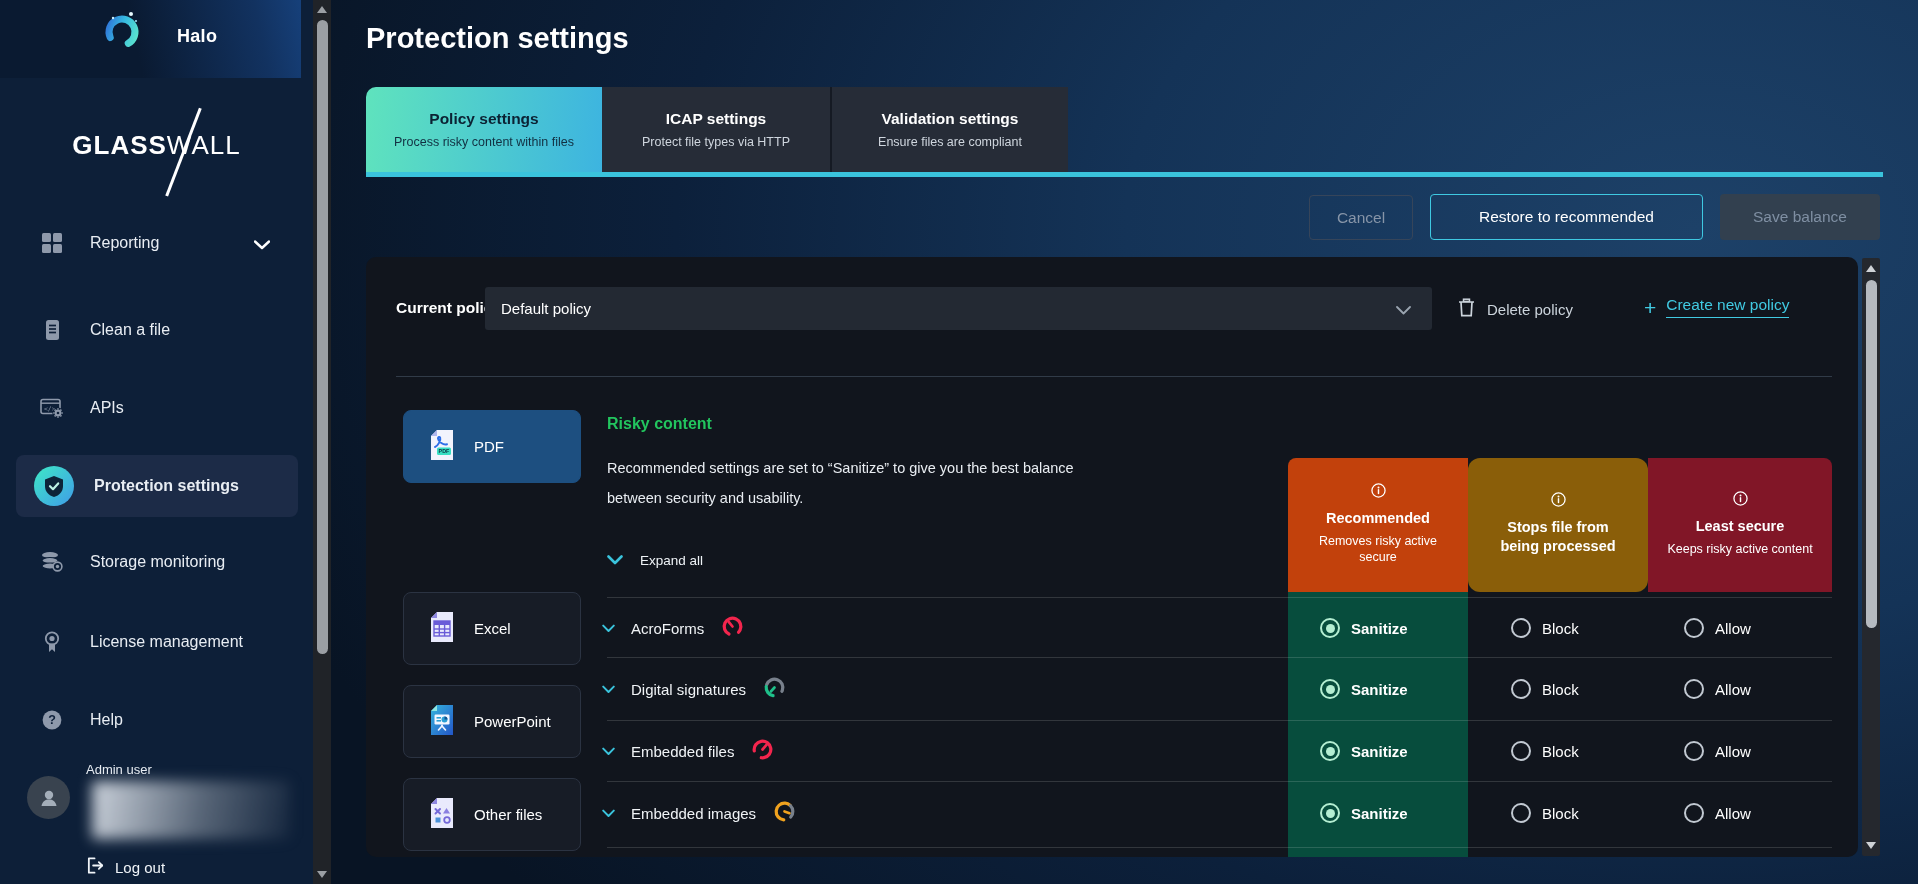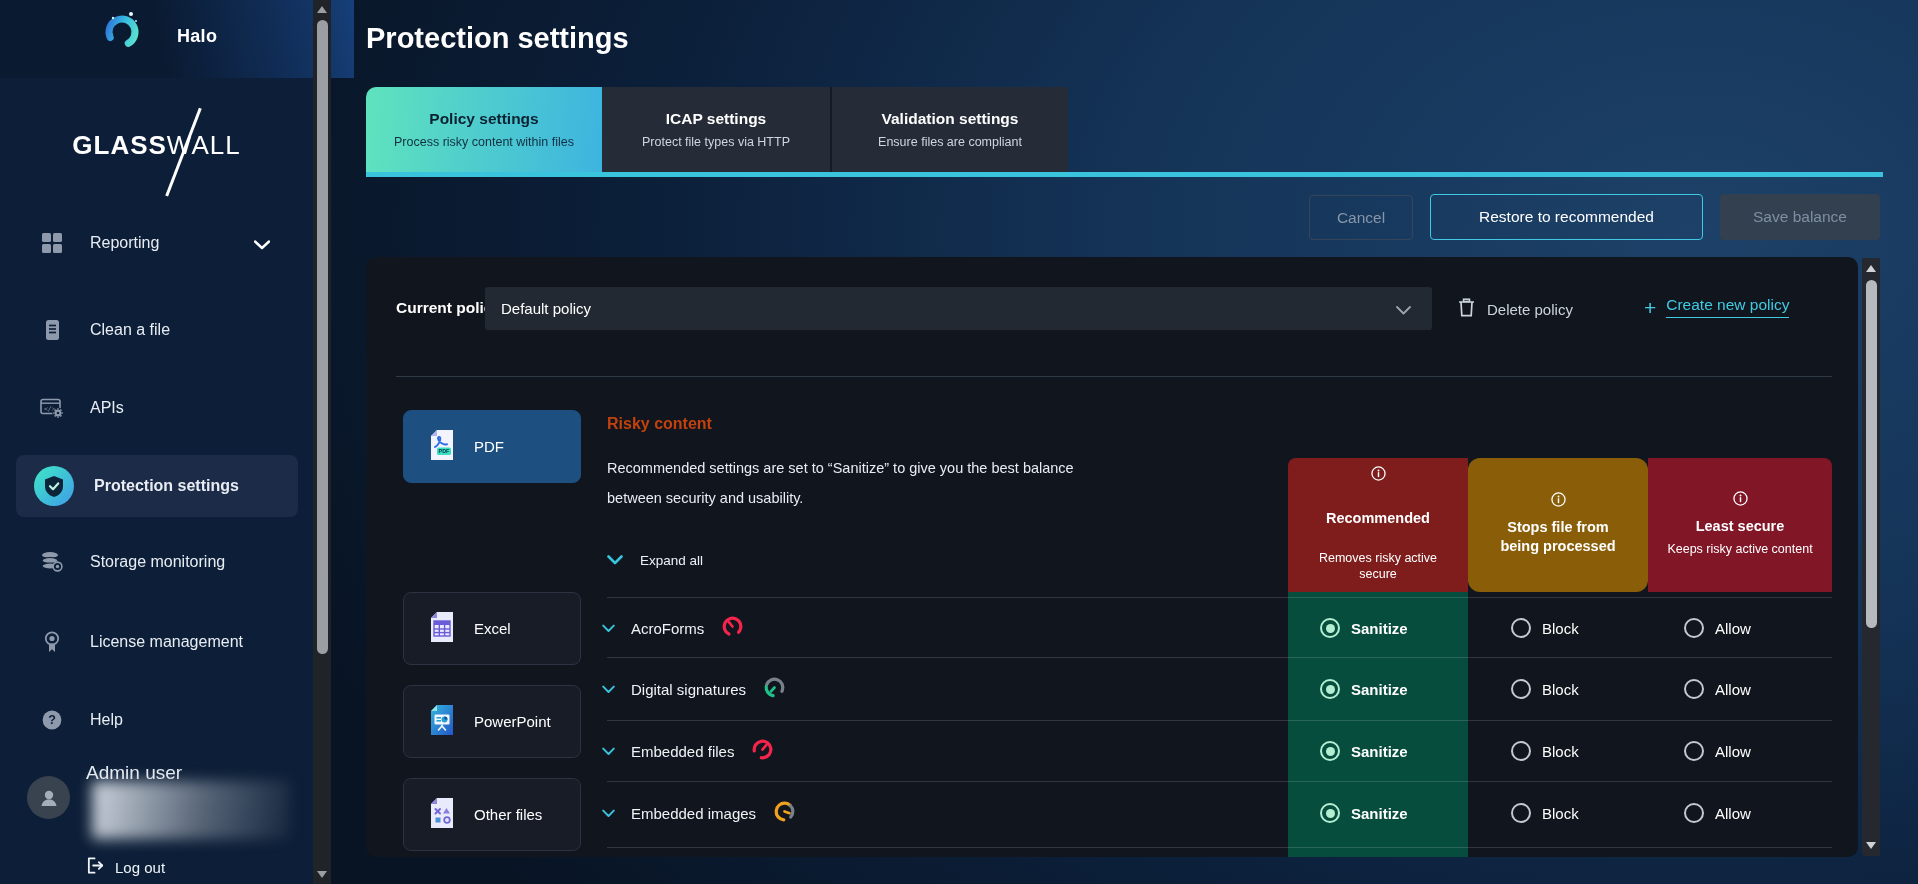--- a/index.html
+++ b/index.html
@@ -3,41 +3,41 @@
 <meta charset="utf-8">
 <style>
   * { margin:0; padding:0; box-sizing:border-box; }
   html,body { width:1918px; height:884px; overflow:hidden; background:#081220;
     font-family:"Liberation Sans", sans-serif; -webkit-font-smoothing:antialiased; }
   .app { position:relative; width:1918px; height:884px; }
 
   
   .sidebar { position:absolute; left:0; top:0; width:313px; height:884px;
     background:#0d1f38; z-index:5; }
-  .halo-header { position:absolute; left:0; top:0; width:354px; height:78px;
+  .halo-header { position:absolute; left:0; top:0; width:301px; height:78px;
     background:linear-gradient(78deg,#0a1a31 45%,#123260 85%,#16407a 100%); display:flex; align-items:center; }
   .halo-logo { position:absolute; left:100px; top:8px; }
   .halo-name { position:absolute; left:177px; top:26px; color:#fff; font-size:18px; font-weight:700; letter-spacing:.3px; }
 
   .brand { position:absolute; left:0; top:130px; width:313px; text-align:center; color:#fff;
     font-size:26px; letter-spacing:1px; }
   .brand b { font-weight:700; }
   .brand span.light { font-weight:400; }
   .brand-slash { position:absolute; left:182px; top:105px; width:2.5px; height:94px;
     background:#fff; transform:rotate(21deg); }
 
   .nav-item { position:absolute; left:16px; width:282px; height:44px; display:flex;
     align-items:center; padding-left:24px; gap:26px; color:#e8edf3; font-size:16px; cursor:pointer; }
   .nav-item .nicon { width:24px; display:flex; justify-content:center; flex:0 0 24px; }
   .nav-item.active { height:62px; background:#1c2b47; border-radius:8px; font-weight:700; gap:20px; padding-left:18px; }
   .shield-badge { width:40px; height:40px; border-radius:50%; flex:0 0 40px;
     background:linear-gradient(135deg,#3ee8c6,#3f9ce8); display:flex; align-items:center; justify-content:center; }
   .nav-chevron { position:absolute; right:28px; top:15px; }
 
-  .admin-label { position:absolute; left:86px; top:762px; color:#e8edf3; font-size:19px; }
+  .admin-label { position:absolute; left:86px; top:762px; color:#e8edf3; font-size:13px; }
   .avatar { position:absolute; left:27px; top:776px; width:43px; height:43px; border-radius:50%;
     background:#39434f; display:flex; align-items:center; justify-content:center; }
   .blur-name { position:absolute; left:92px; top:781px; width:198px; height:58px; border-radius:4px;
     background:linear-gradient(100deg, rgba(214,220,228,.95), rgba(150,160,172,.55) 55%, rgba(90,102,118,.12));
     filter:blur(7px); }
   .logout { position:absolute; left:86px; top:856px; display:flex; align-items:center; gap:10px;
     color:#f0f4f8; font-size:15px; cursor:pointer; }
 
   
   .vscroll { position:absolute; top:0; width:18px; }
@@ -88,30 +88,30 @@
   .create-policy .lbl { border-bottom:1px solid #41cae2; padding-bottom:3px; }
   .plus { font-size:21px; font-weight:400; line-height:1; }
   .hdiv { position:absolute; height:1px; background:#313b48; }
   .div-policy { left:30px; top:119px; width:1436px; }
 
   .ftype { position:absolute; left:37px; width:178px; height:73px; background:#171c26;
     border:1px solid #2b3342; border-radius:8px; display:flex; align-items:center; padding-left:20px; gap:14px;
     color:#fff; font-size:15px; cursor:pointer; }
   .ftype.active { background:#1d4f80; border-color:#1d4f80; }
 
-  .risky-head { position:absolute; left:241px; top:158px; color:#c2410c; font-size:16px; font-weight:700; }
+  .risky-head { position:absolute; left:241px; top:158px; color:#22c55e; font-size:16px; font-weight:700; }
   .risky-desc { position:absolute; left:241px; top:196px; width:480px; color:#e9edf2; font-size:14.5px; line-height:30px; }
   .expand-all { position:absolute; left:241px; top:296px; display:flex; align-items:center; gap:17px;
     color:#eef2f6; font-size:13.5px; cursor:pointer; }
 
   .col-head { position:absolute; top:201px; height:134px; color:#fff; display:flex; flex-direction:column;
     align-items:center; justify-content:center; gap:5px; text-align:center; padding:6px 18px 10px;border-radius:12px; }
   .col-head .ct { font-size:14.5px; font-weight:700; line-height:19px; }
   .col-head .cs { font-size:12.5px; line-height:16px; }
-  .col-green { left:922px; width:180px; background:#7f1d1d; border-radius:8px 0 0 0;justify-content:space-between; }
+  .col-green { left:922px; width:180px; background:#c2410c; border-radius:8px 0 0 0; }
   .col-amber { left:1102px; width:180px; background:#8a5e09; }
   .col-red   { left:1282px; width:184px; background:#811627; border-radius:0 8px 0 0; }
   .green-body { position:absolute; left:922px; top:335px; width:180px; height:265px; background:#074d3d; }
 
   .row-div { left:241px; width:1225px; background:rgba(255,255,255,0.14); }
   .risky-row { position:absolute; left:230px; width:1225px; height:60px; display:flex; align-items:center; gap:16px; padding-left:6px; }
   .risky-row .row-label { color:#f0f3f6; font-size:15px; }
   .opt { position:absolute; display:flex; align-items:center; gap:11px; cursor:pointer; }
   .opt .opt-label { color:#fff; font-size:15px; }
   .opt .opt-label.strong { font-weight:700; }

